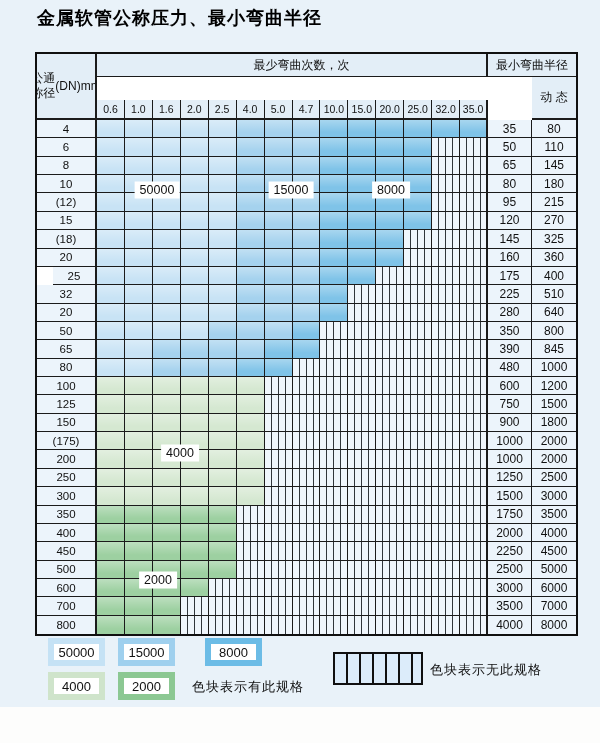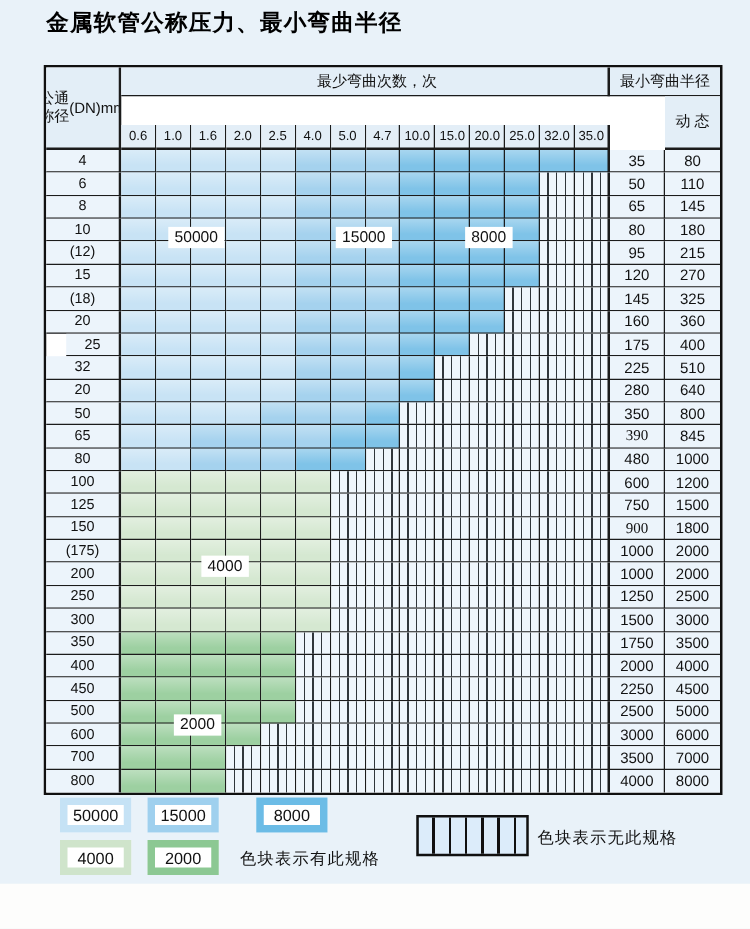--- a/index.html
+++ b/index.html
@@ -307,21 +307,21 @@
     <div class="c spec" style="grid-area: 16 / 6; background-color: rgb(165, 210, 238);"></div>
     <div class="c spec" style="grid-area: 16 / 7; background-color: rgb(165, 210, 238);"></div>
     <div class="c spec" style="grid-area: 16 / 8; background-color: rgb(127, 195, 232);"></div>
     <div class="c spec" style="grid-area: 16 / 9; background-color: rgb(127, 195, 232);"></div>
     <div class="c hatch" style="grid-area: 16 / 10;"></div>
     <div class="c hatch" style="grid-area: 16 / 11;"></div>
     <div class="c hatch" style="grid-area: 16 / 12;"></div>
     <div class="c hatch" style="grid-area: 16 / 13;"></div>
     <div class="c hatch" style="grid-area: 16 / 14;"></div>
     <div class="c secr hatch" style="grid-area: 16 / 15;"></div>
-    <div class="c lbl val" style="grid-area: 16 / 16; font-family: Liberation Serif, serif;">390</div>
+    <div class="c lbl val" style="grid-area: 16 / 16;">390</div>
     <div class="c lbl val noright" style="grid-area: 16 / 17;">845</div>
     <div class="c lbl dnb" style="grid-area: 17 / 1;">80</div>
     <div class="c spec" style="grid-area: 17 / 2; background-color: rgb(200, 227, 245);"></div>
     <div class="c spec" style="grid-area: 17 / 3; background-color: rgb(200, 227, 245);"></div>
     <div class="c spec" style="grid-area: 17 / 4; background-color: rgb(165, 210, 238);"></div>
     <div class="c spec" style="grid-area: 17 / 5; background-color: rgb(165, 210, 238);"></div>
     <div class="c spec" style="grid-area: 17 / 6; background-color: rgb(165, 210, 238);"></div>
     <div class="c spec" style="grid-area: 17 / 7; background-color: rgb(127, 195, 232);"></div>
     <div class="c spec" style="grid-area: 17 / 8; background-color: rgb(127, 195, 232);"></div>
     <div class="c hatch" style="grid-area: 17 / 9;"></div>
@@ -375,21 +375,21 @@
     <div class="c spec" style="grid-area: 20 / 6; background-color: rgb(213, 232, 209);"></div>
     <div class="c spec" style="grid-area: 20 / 7; background-color: rgb(213, 232, 209);"></div>
     <div class="c hatch" style="grid-area: 20 / 8;"></div>
     <div class="c hatch" style="grid-area: 20 / 9;"></div>
     <div class="c hatch" style="grid-area: 20 / 10;"></div>
     <div class="c hatch" style="grid-area: 20 / 11;"></div>
     <div class="c hatch" style="grid-area: 20 / 12;"></div>
     <div class="c hatch" style="grid-area: 20 / 13;"></div>
     <div class="c hatch" style="grid-area: 20 / 14;"></div>
     <div class="c secr hatch" style="grid-area: 20 / 15;"></div>
-    <div class="c lbl val" style="grid-area: 20 / 16; font-family: Liberation Serif, serif;">900</div>
+    <div class="c lbl val" style="grid-area: 20 / 16;">900</div>
     <div class="c lbl val noright" style="grid-area: 20 / 17;">1800</div>
     <div class="c lbl dnb" style="grid-area: 21 / 1;">(175)</div>
     <div class="c spec" style="grid-area: 21 / 2; background-color: rgb(213, 232, 209);"></div>
     <div class="c spec" style="grid-area: 21 / 3; background-color: rgb(213, 232, 209);"></div>
     <div class="c spec" style="grid-area: 21 / 4; background-color: rgb(213, 232, 209);"></div>
     <div class="c spec" style="grid-area: 21 / 5; background-color: rgb(213, 232, 209);"></div>
     <div class="c spec" style="grid-area: 21 / 6; background-color: rgb(213, 232, 209);"></div>
     <div class="c spec" style="grid-area: 21 / 7; background-color: rgb(213, 232, 209);"></div>
     <div class="c hatch" style="grid-area: 21 / 8;"></div>
     <div class="c hatch" style="grid-area: 21 / 9;"></div>

